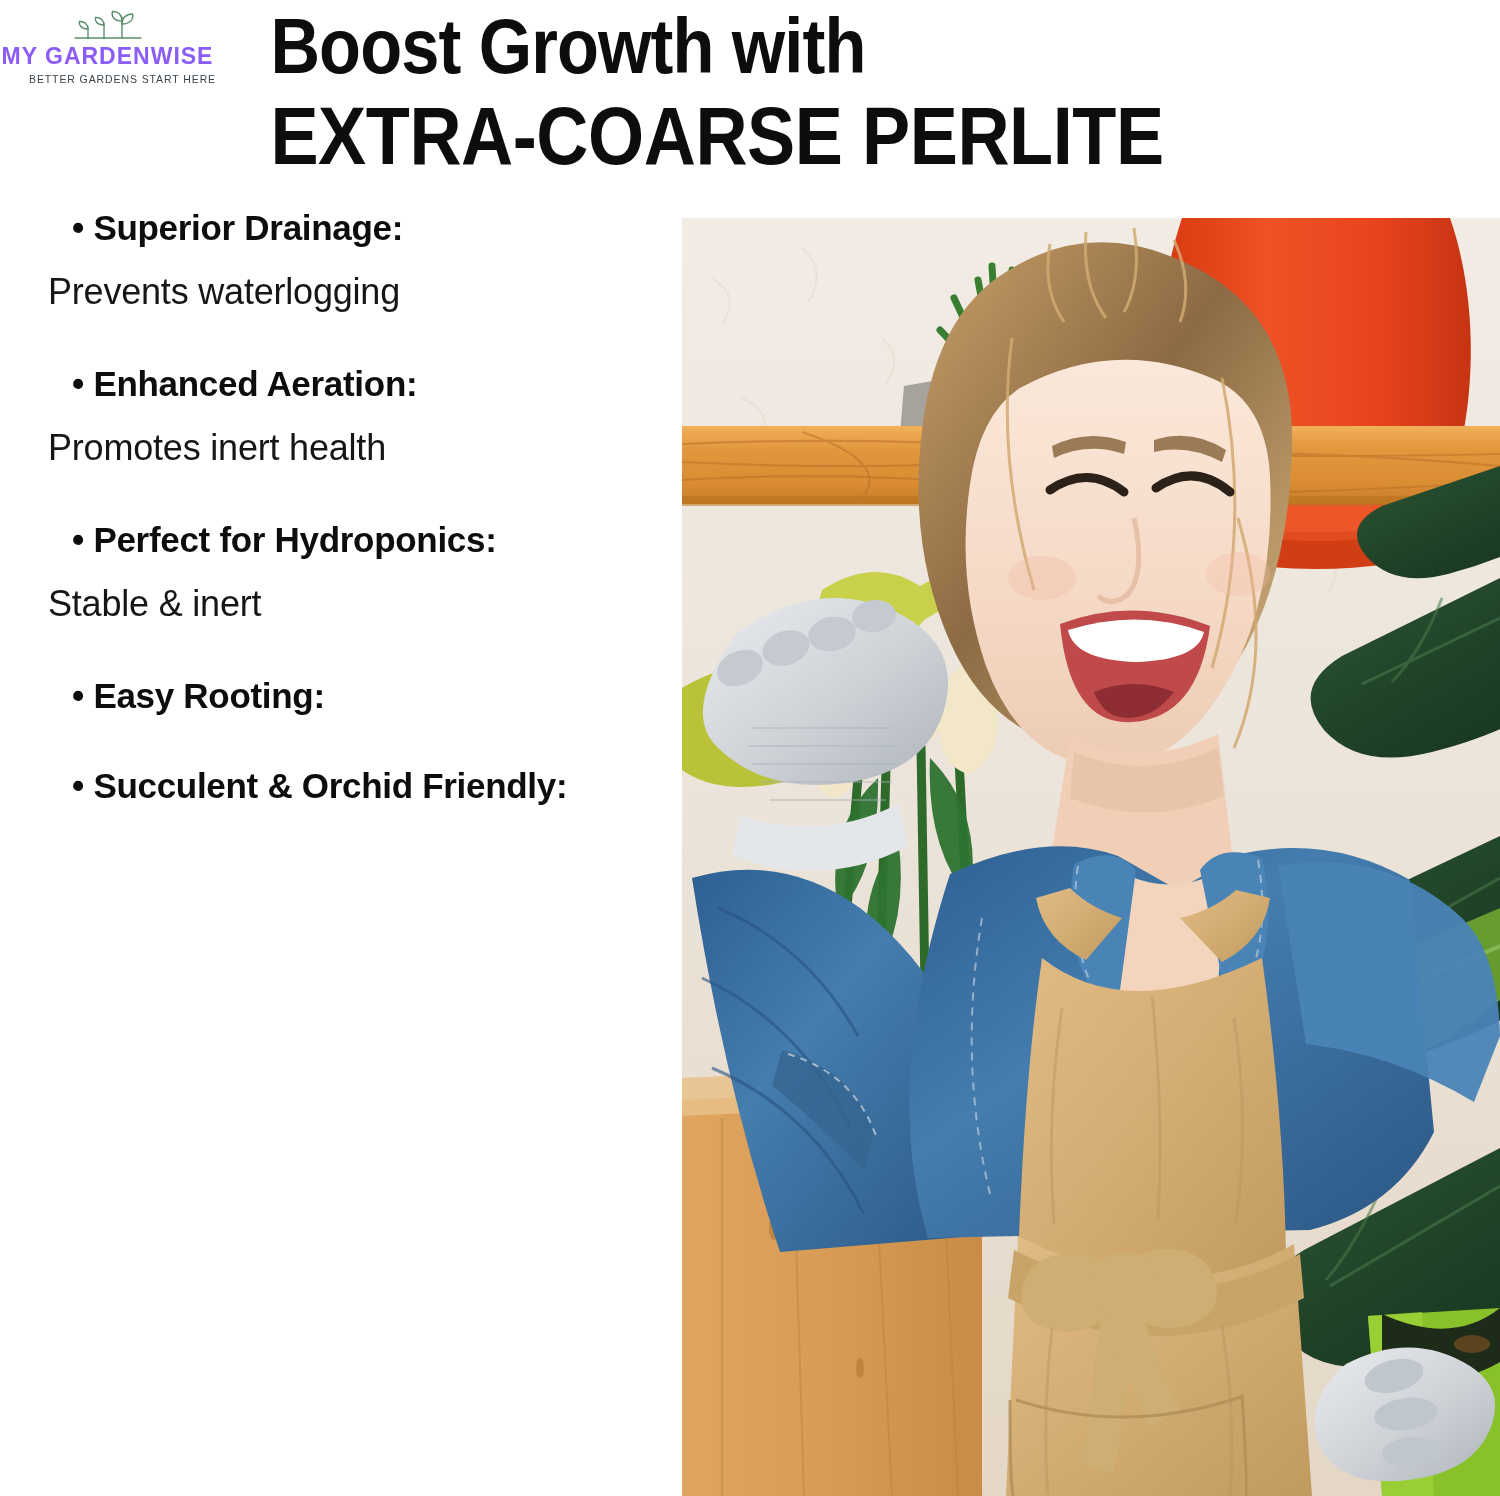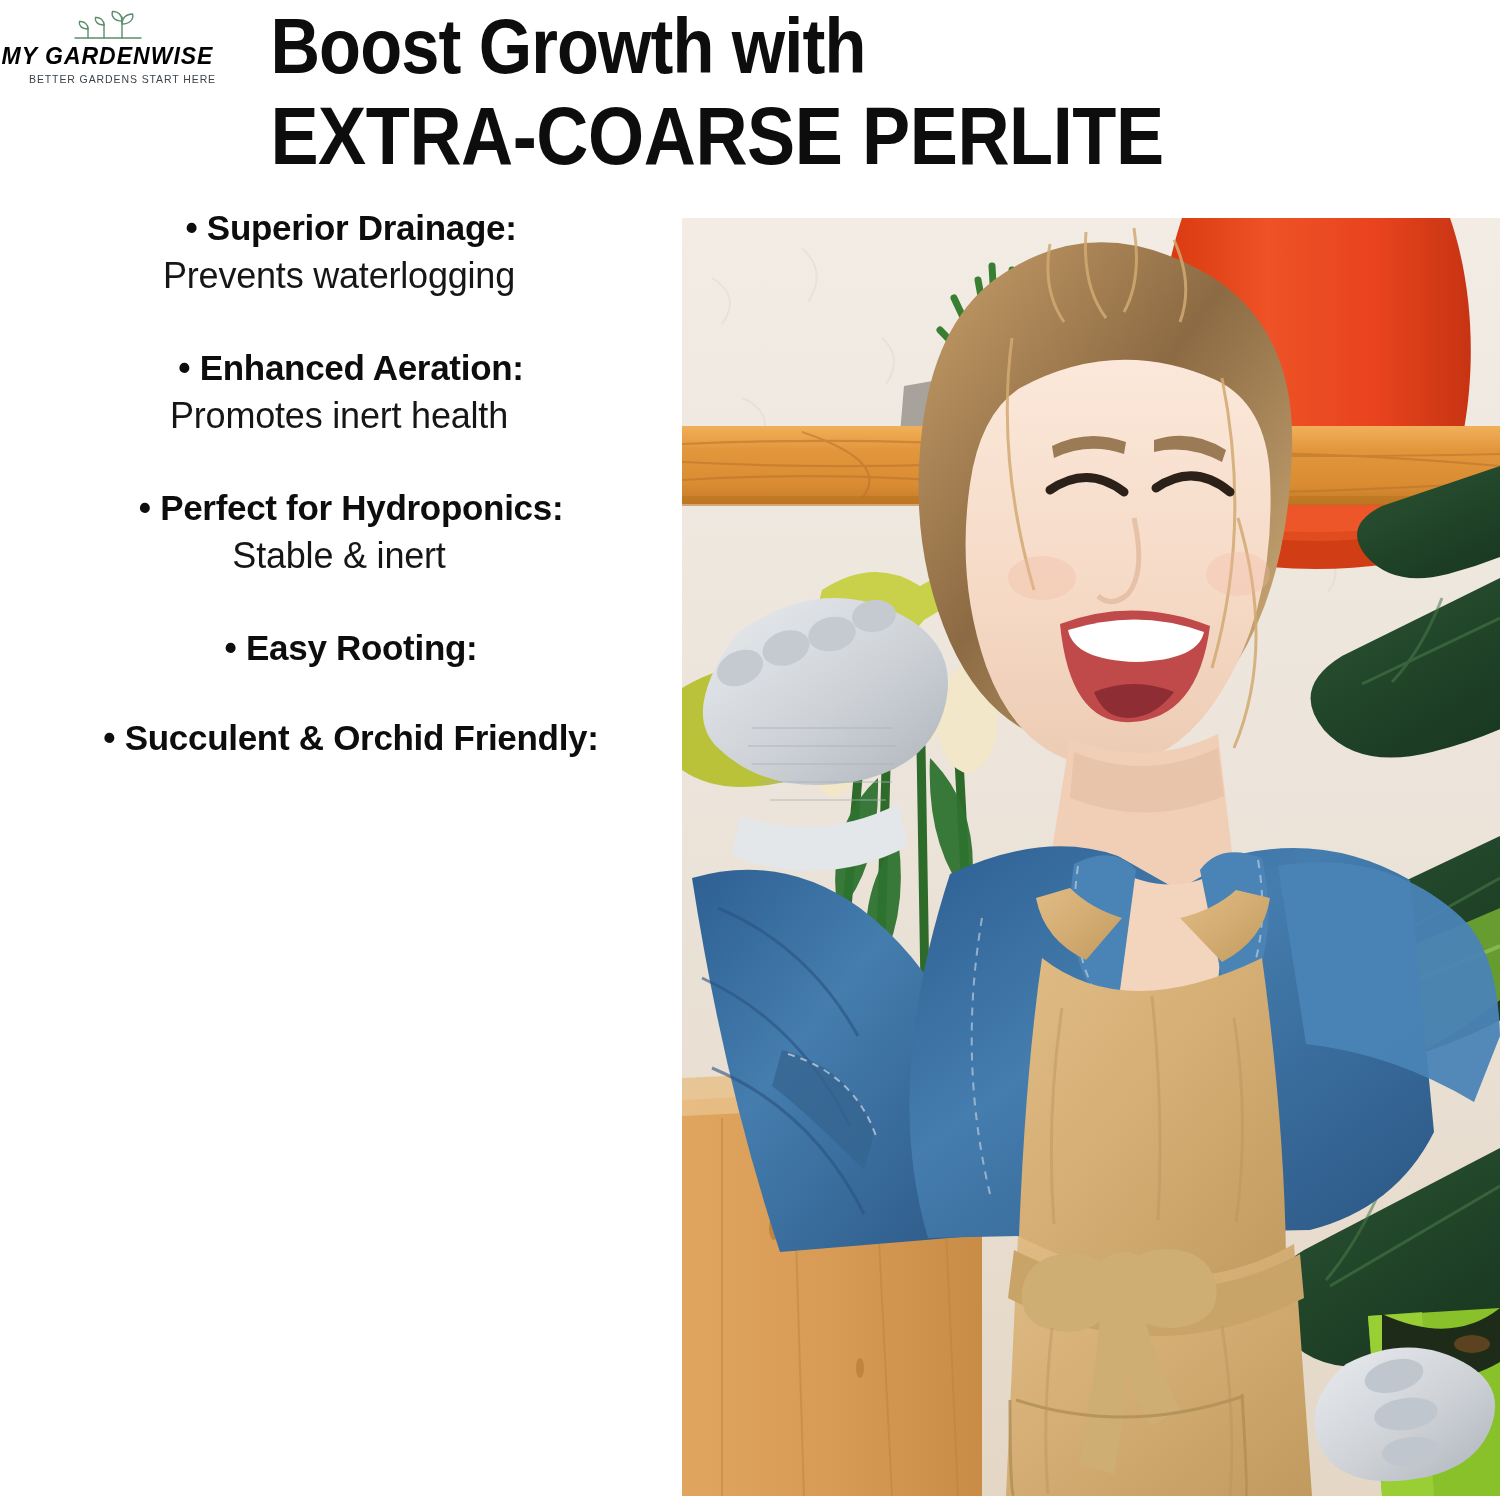--- a/index.html
+++ b/index.html
@@ -12,22 +12,22 @@
     position:relative;
   }
 
   
   #brand-logo{
     position:absolute; left:0; top:4px; width:215px; height:92px;
     display:flex; flex-direction:column; align-items:center; justify-content:flex-start;
   }
   #sprout-mark{ width:84px; height:40px; display:block; }
   #brand-name{
-    font-size:23px; font-weight:700; letter-spacing:1.0px; color:#000000;
-    line-height:1; margin-top:1px; white-space:nowrap;font-style:italic;
+    font-size:23px; font-weight:700; letter-spacing:1.0px; color:#8b5cf6;
+    line-height:1; margin-top:1px; white-space:nowrap;
   }
   #brand-tagline{
     font-size:10.5px; font-weight:400; letter-spacing:0.9px; color:#39434b;
     line-height:1; margin-top:6px; white-space:nowrap;margin-left:30px;
   }
 
   
   #headline{
     position:absolute; left:205px; top:2px; width:1090px;
     text-align:left;
@@ -36,33 +36,33 @@
     display:block; color:#0d0d0d; font-weight:700;
     font-family:"Liberation Sans Narrow","Liberation Sans", sans-serif;
     transform:scaleX(0.88); transform-origin:center center;
     white-space:nowrap;
   }
   #headline-line-1{ font-size:78px; line-height:88px; letter-spacing:-1px; }
   #headline-line-2{ font-size:82px; line-height:92px; letter-spacing:-0.5px; }
 
   
   #benefits{
-    position:absolute; left:0px; top:205px; width:660px; height:1291px;
-    padding-left:36px; padding-right:18px;text-align:center;
+    position:absolute; left:12px; top:205px; width:660px; height:1291px;
+    padding-left:36px; padding-right:18px;
   }
   .benefit{ margin-bottom:44px; }
   .benefit:last-child{ margin-bottom:0; }
   .benefit-title{
     font-size:35px; font-weight:700; line-height:46px; color:#0d0d0d;
     padding-left:52px; text-indent:-28px; letter-spacing:-0.3px;
   }
   .benefit-title .dot{ font-size:35px; }
   .benefit-desc{
     font-size:36px; font-weight:300; line-height:50px; color:#161616;
-    letter-spacing:-0.2px; margin-top:0;
+    letter-spacing:-0.2px; margin-top:16px;
   }
 
   
   #photo{
     position:absolute; left:682px; top:218px; width:818px; height:1278px;
     overflow:hidden; background:#efe9e2;
   }
   #photo svg{ display:block; width:100%; height:100%; }
 </style>
 </head>

